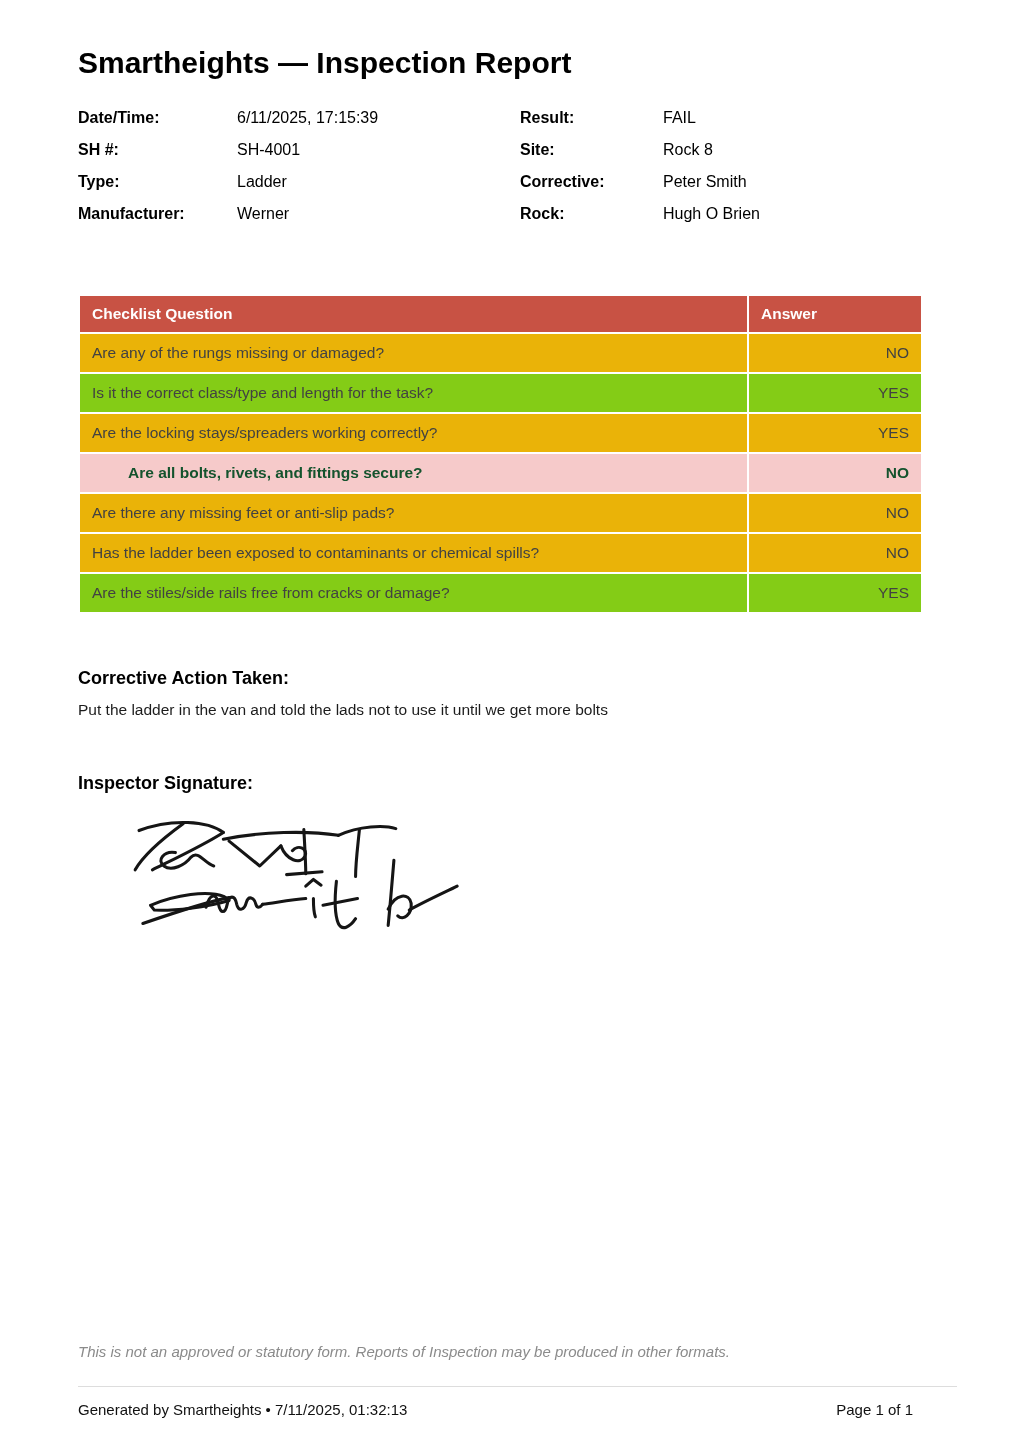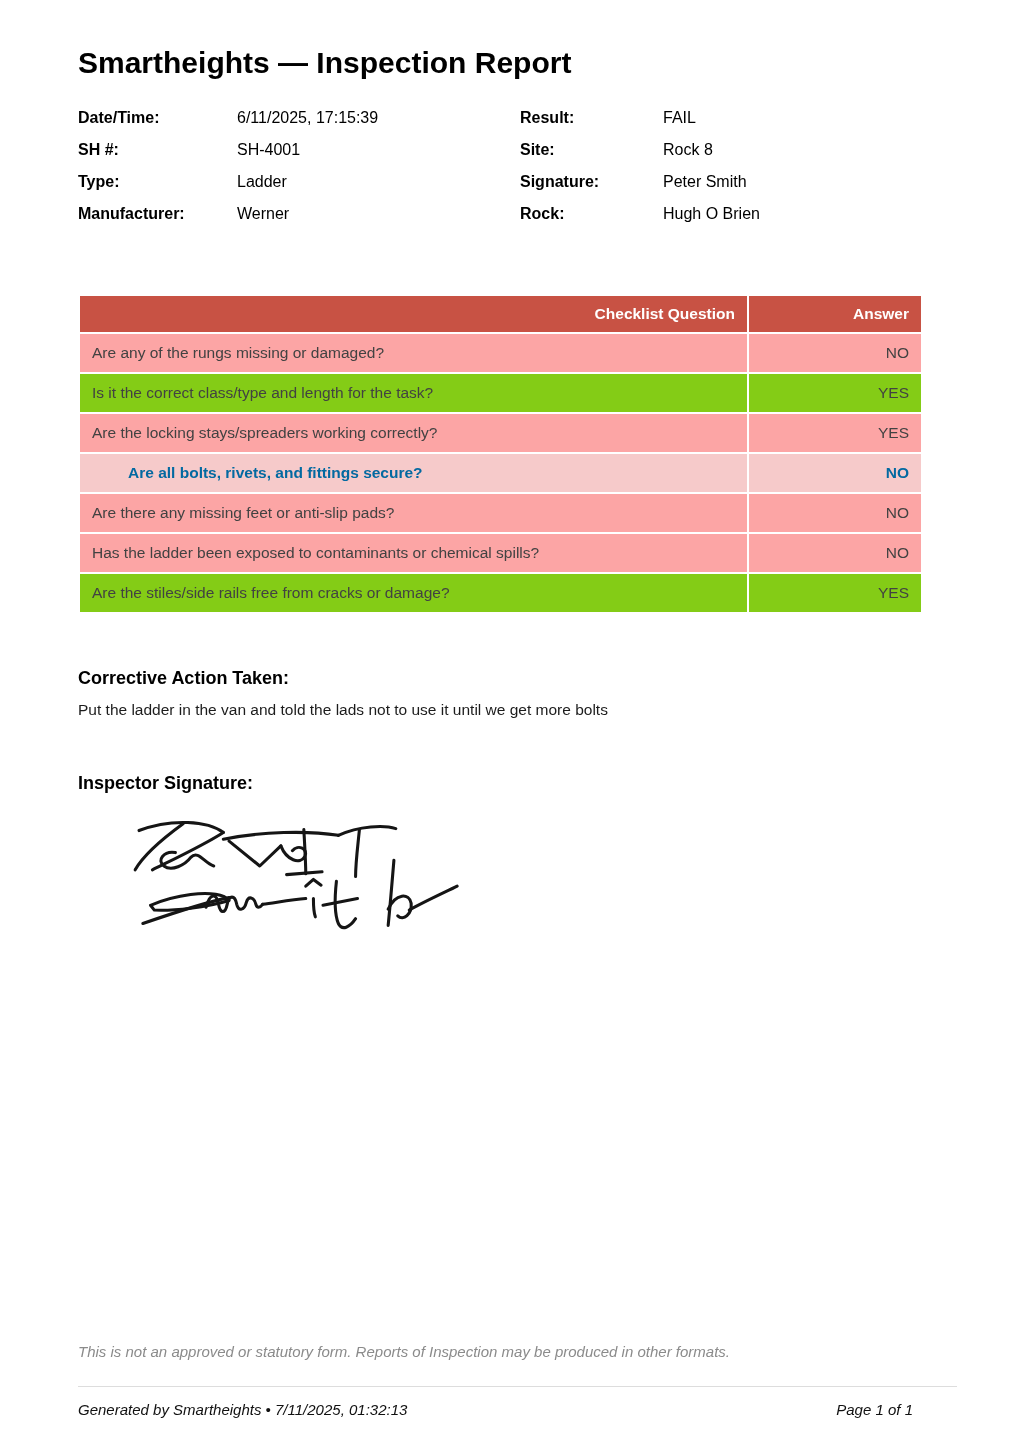--- a/index.html
+++ b/index.html
@@ -26,31 +26,31 @@
   .meta-label { font-weight: bold; color: #000; }
   .meta-value { color: #000; }
 
   .checklist-table {
     width: 845px; margin-top: 64px;
     border-collapse: separate; border-spacing: 2px;
     font-size: 15.5px;
   }
   .checklist-table th {
     background: #c85244; color: #ffffff;
-    font-weight: bold; text-align: right;
+    font-weight: bold; text-align: left;
     padding: 9px 12px; font-size: 15.5px;
   }
   .checklist-table th.col-answer { width: 172px; }
   .checklist-table td {
     padding: 10px 12px; color: #424242; background: #84cc16;
   }
-  .checklist-table tr.alt td { background: #fca5a5; }
+  .checklist-table tr.alt td { background: #eab308; }
   .checklist-table td.answer { text-align: right; }
   .checklist-table tr.row-fail td {
-    background: #f6caca; color: #0369a1; font-weight: bold; padding-left: 48px;
+    background: #f6caca; color: #14532d; font-weight: bold; padding-left: 48px;
   }
 
   .section-heading { font-size: 18px; font-weight: bold; color: #000; }
   .section-body { font-size: 15.5px; color: #1c1c1c; margin-top: 12px; }
   .sec-defects { margin-top: 44px; }
   .sec-corrective { margin-top: 54px; }
   .sec-signature { margin-top: 54px; }
 
   .signature-box { margin: 16px 0 0 38px; }
   .signature-box svg { display: block; }
@@ -58,21 +58,21 @@
   .doc-footer {
     position: absolute; left: 78px; bottom: 0; width: 879px;
   }
   .disclaimer {
     font-style: italic; color: #8b8b8b; font-size: 15px;
     margin-bottom: 26px;
   }
   .footer-rule { border: none; border-top: 1px solid #dddddd; }
   .footer-row {
     display: flex; justify-content: space-between;
-    font-style: italic; font-size: 15px; color: #111;
+    font-size: 15px; color: #111;
     padding: 14px 44px 20px 0;
     gap: 32px;
   }
 </style>
 </head>
 <body>
 
 <div class="page">
 
   <h1 class="report-title">Smartheights — Inspection Report</h1>
@@ -83,21 +83,21 @@
     <div class="meta-label">Result:</div>
     <div class="meta-value">FAIL</div>
 
     <div class="meta-label">SH #:</div>
     <div class="meta-value">SH-4001</div>
     <div class="meta-label">Site:</div>
     <div class="meta-value">Rock 8</div>
 
     <div class="meta-label">Type:</div>
     <div class="meta-value">Ladder</div>
-    <div class="meta-label">Signature:</div>
+    <div class="meta-label">Corrective:</div>
     <div class="meta-value">Peter Smith</div>
 
     <div class="meta-label">Manufacturer:</div>
     <div class="meta-value">Werner</div>
     <div class="meta-label">Rock:</div>
     <div class="meta-value">Hugh O Brien</div>
   </div>
 
   <table class="checklist-table">
     <thead>

